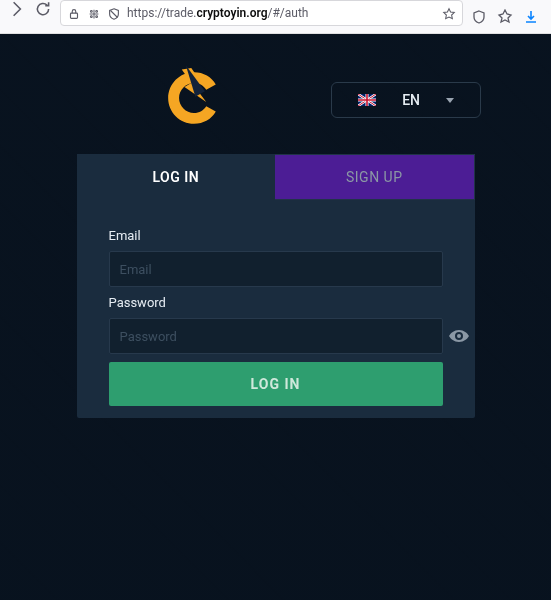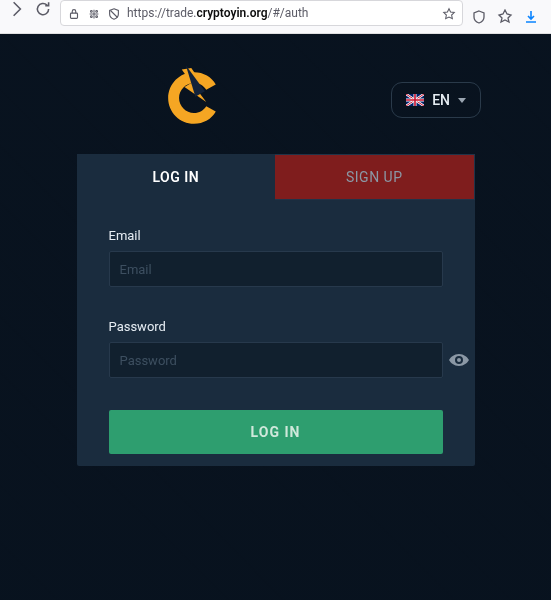--- a/index.html
+++ b/index.html
@@ -11,34 +11,34 @@
 .url-icon{width:14px;height:14px;color:#5b5b66;flex-shrink:0}
 .url-text{font-size:12px;color:#5b5b66;white-space:nowrap;overflow:hidden}
 .url-text b{color:#0c0c0d;font-weight:600}
 .right-icons{display:flex;align-items:center;gap:10px;padding-right:4px}
 .r-icon{width:16px;height:16px;color:#5b5b66}
 .dl{color:#0a84ff}
 .viewport{height:566px;background:linear-gradient(rgba(8,18,30,.85),rgba(8,18,30,.92)),repeating-linear-gradient(45deg,#0a1420 0,#0a1420 2px,#0b1725 2px,#0b1725 40px),linear-gradient(135deg,#0a1420,#132030);position:relative}
 .header{display:flex;align-items:center;justify-content:space-between;padding:30px 60px 18px 60px}
 .logo-wrap{margin-left:100px}
 .logo{width:68px;height:68px}
-.lang-btn{display:flex;align-items:center;gap:8px;border:1px solid #2a3a4a;background:transparent;padding:9px 14px;border-radius:11px;cursor:pointer;margin-right:10px}
+.lang-btn{display:flex;align-items:center;gap:26px;border:1px solid #2a3a4a;background:transparent;padding:9px 26px;border-radius:6px;cursor:pointer;margin-right:10px}
 .flag{width:18px;height:12px}
 .lang-label{color:#e6edf3;font-size:14px;font-weight:500}
 .caret{width:0;height:0;border-left:4px solid transparent;border-right:4px solid transparent;border-top:5px solid #9aa5b1}
 .card{width:398px;margin:0 auto;background:#1a2c3e;border-radius:2px;padding-bottom:12px}
 .tabs{display:flex;height:46px}
 .tab{flex:1;display:flex;align-items:center;justify-content:center;font-size:14px;letter-spacing:.5px;cursor:pointer}
 .tab.active{background:#1a2c3e;color:#fff;font-weight:600}
-.tab.inactive{background:#7f1d1d;color:#8b98a5;border:1px solid #213348;border-left:none}
+.tab.inactive{background:#4c1d95;color:#8b98a5;border:1px solid #213348;border-left:none}
 .form{padding:28px 32px 0 32px}
 .label{color:#e6edf3;font-size:13px;margin-bottom:8px}
 .input{width:100%;height:36px;background:#11202e;border:1px solid #27394c;color:#d0d7de;font-size:13px;padding:0 10px;border-radius:2px}
 .input::placeholder{color:#3d4f60}
-.field{margin-bottom:32px}
+.field{margin-bottom:8px}
 .pw-row{position:relative}
 .eye-btn{position:absolute;right:-26px;top:8px;width:20px;height:20px;color:#8b98a5;cursor:pointer}
 .forgot{text-align:center;color:#8b98a5;font-size:12px;margin:16px 0 22px;cursor:pointer}
 .submit{width:100%;height:44px;background:#2e9e6f;border:none;color:#cfe8db;font-size:14px;font-weight:700;letter-spacing:1px;cursor:pointer;border-radius:2px}
 </style>
 </head>
 <body>
 
 <div class="browser-bar">
   <div class="nav-arrow">

